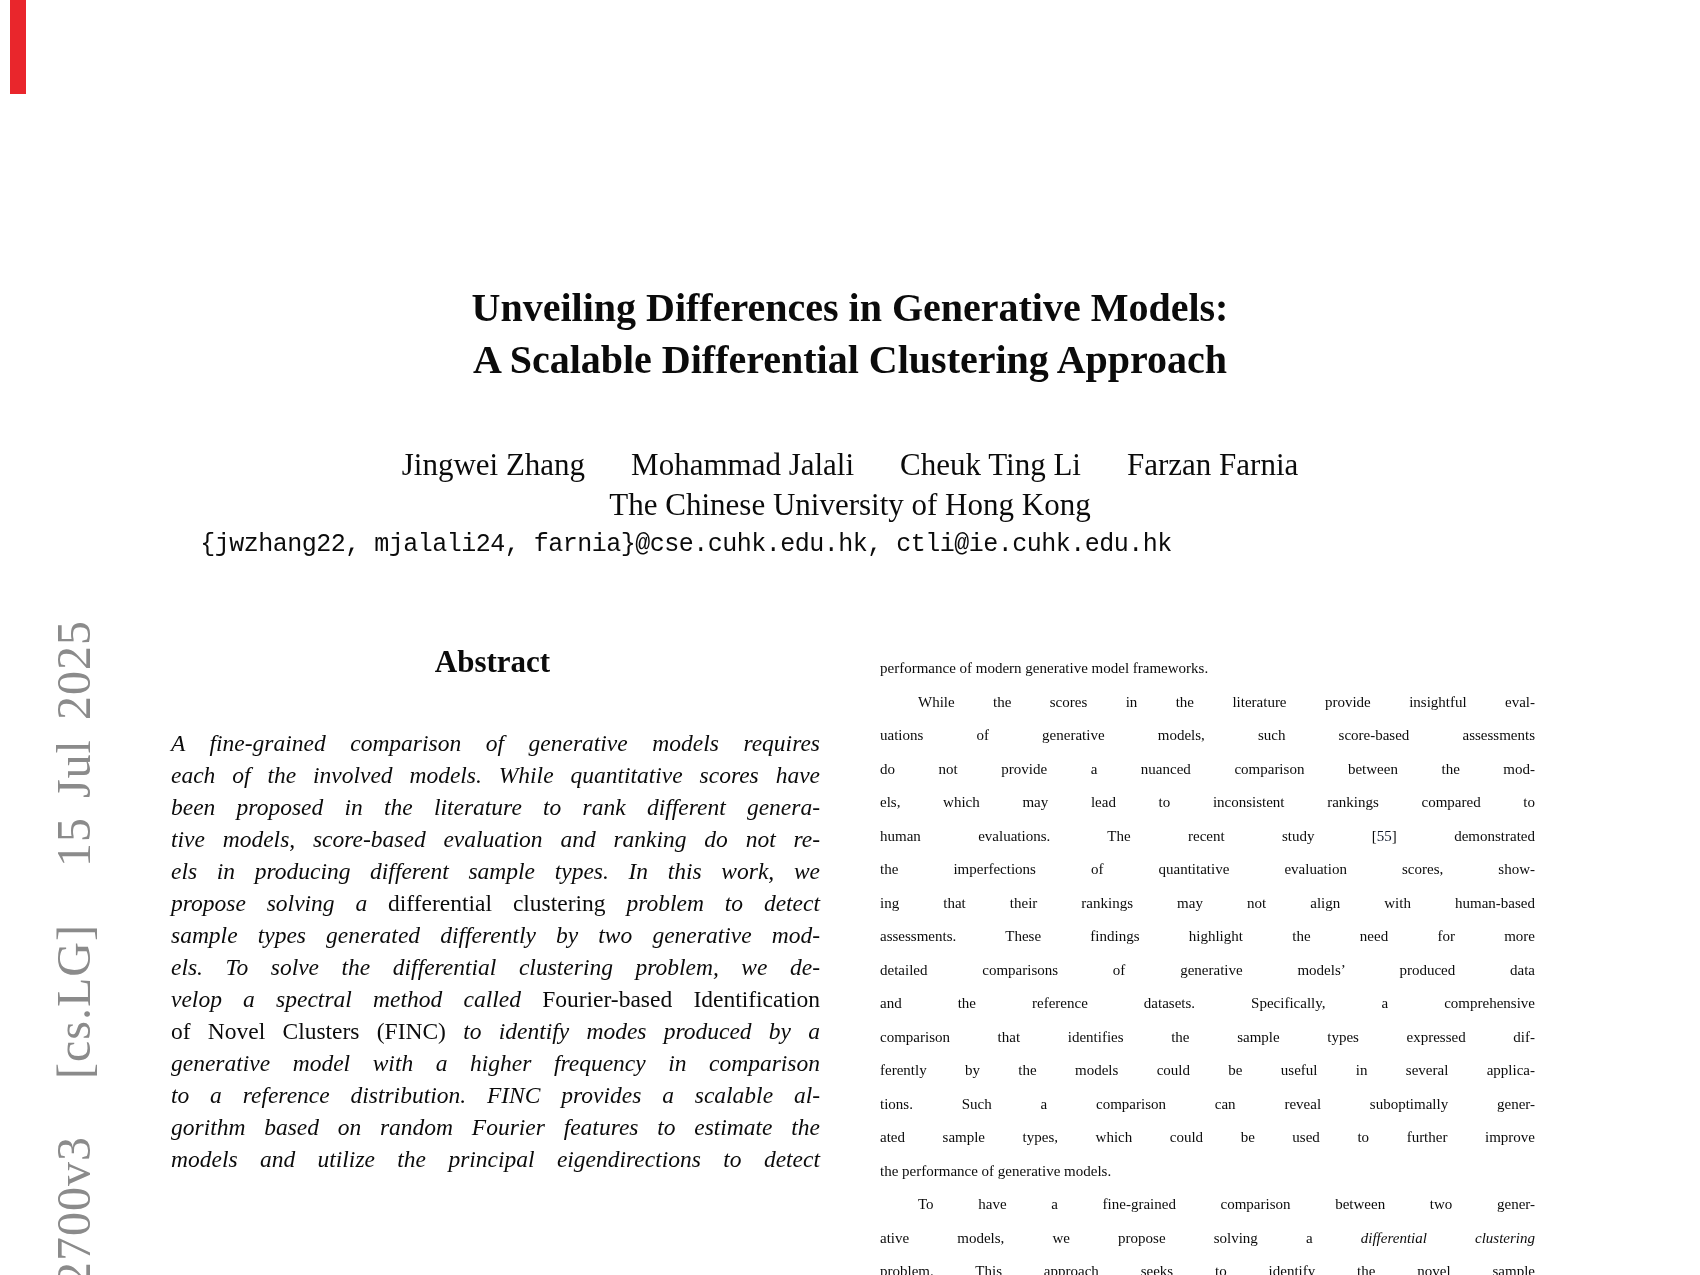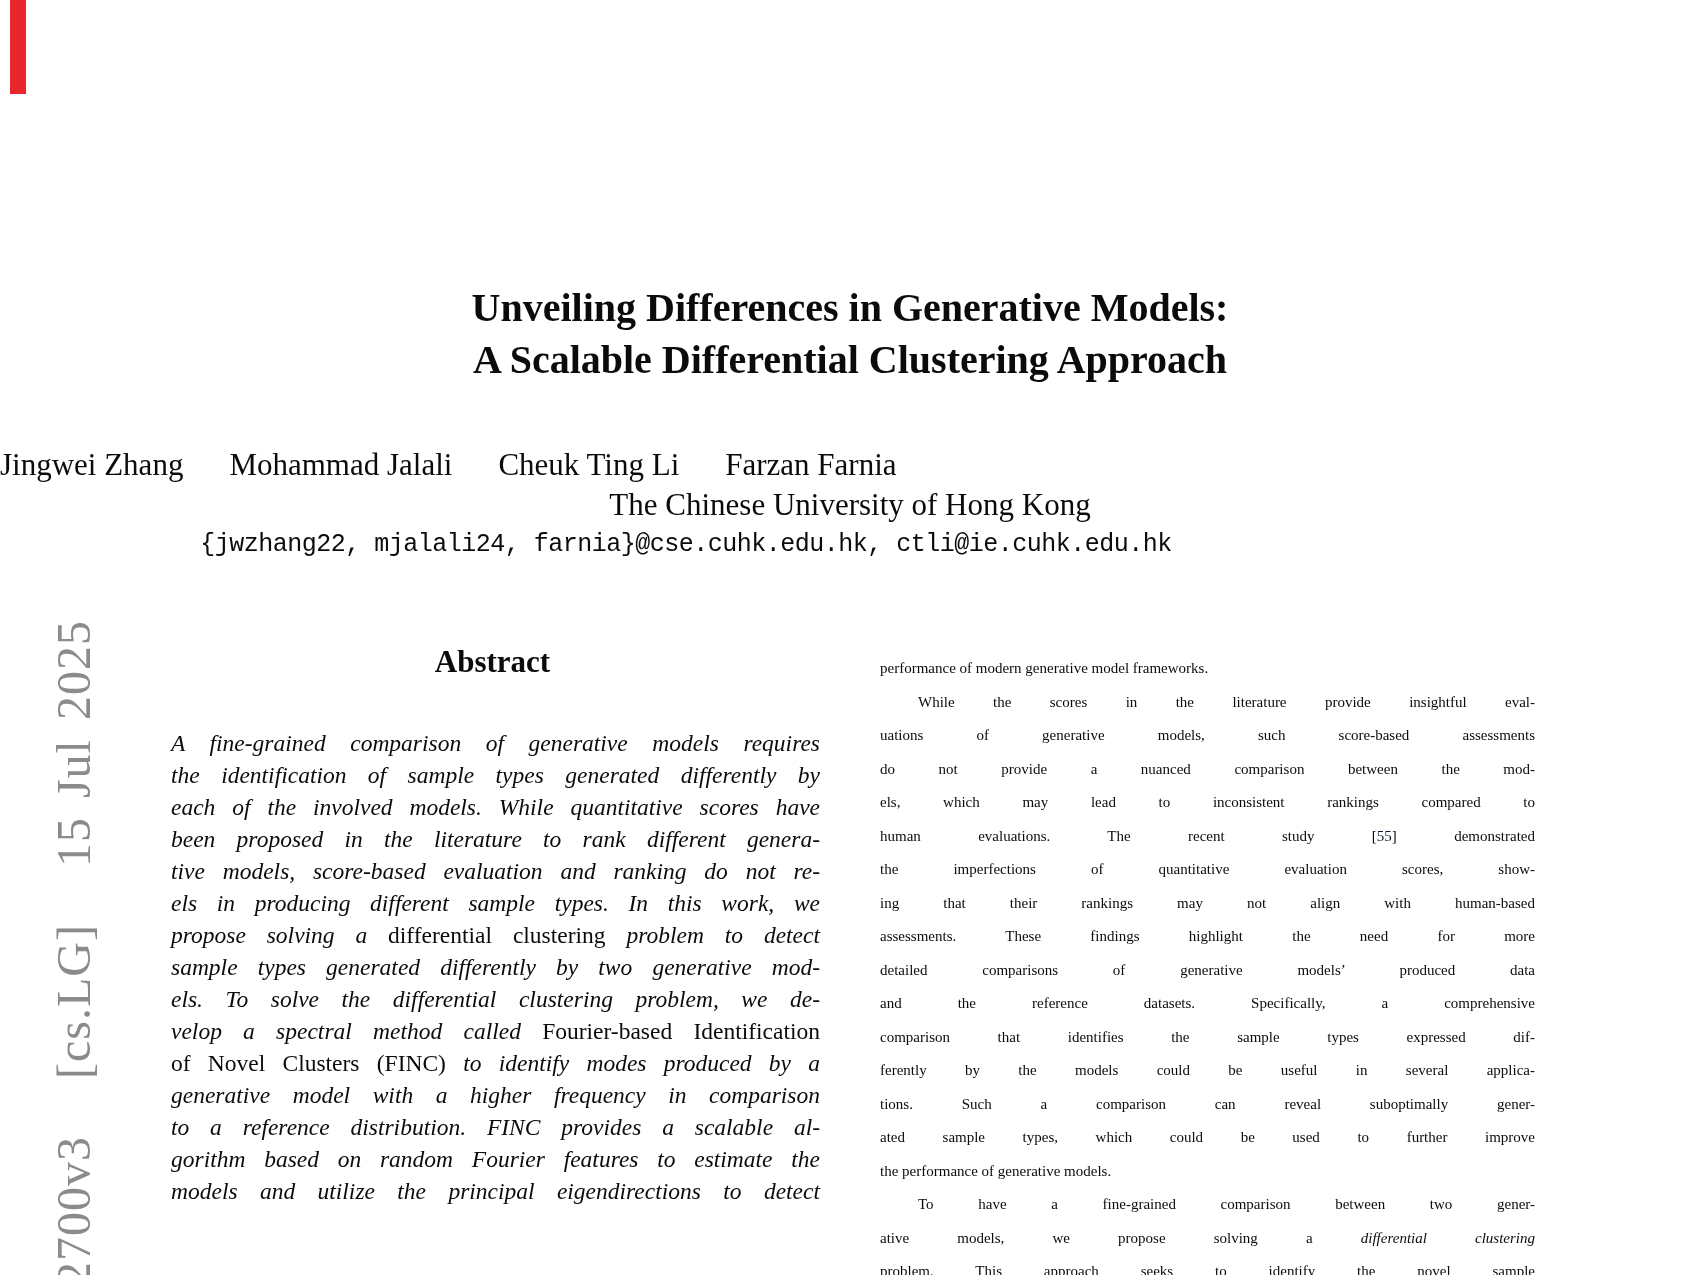--- a/index.html
+++ b/index.html
@@ -25,21 +25,21 @@
     white-space:pre;letter-spacing:1px;word-spacing:6px;
     line-height:1.15;
   }
 
   .titleblock{
     position:absolute;left:0;top:282px;width:1700px;
     text-align:center;font-weight:bold;font-size:40px;line-height:52px;
   }
   .authors{
     position:absolute;left:0;top:448px;width:1700px;
-    display:flex;gap:46px;
+    display:flex;justify-content:center;gap:46px;
     font-size:31px;line-height:34px;
   }
   .affil{
     position:absolute;left:0;top:488px;width:1700px;
     text-align:center;font-size:31px;line-height:34px;
   }
   .emails{
     position:absolute;left:0;top:530px;width:1372px;
     text-align:center;
     font-family:"Liberation Mono","DejaVu Sans Mono",monospace;
@@ -96,21 +96,20 @@
   </div>
 
   <div class="affil">The Chinese University of Hong Kong</div>
 
   <div class="emails">{jwzhang22, mjalali24, farnia}@cse.cuhk.edu.hk, ctli@ie.cuhk.edu.hk</div>
 
   <div class="col-left">
     <div class="abs-head">Abstract</div>
     <div class="abs-text" id="abstract-lines">
         <div class="tline"><span>A fine-grained comparison of generative models requires</span></div>
-        <div class="tline"><span>the identification of sample types generated differently by</span></div>
         <div class="tline"><span>each of the involved models. While quantitative scores have</span></div>
         <div class="tline"><span>been proposed in the literature to rank different genera-</span></div>
         <div class="tline"><span>tive models, score-based evaluation and ranking do not re-</span></div>
         <div class="tline"><span>els in producing different sample types.  In this work, we</span></div>
         <div class="tline"><span>propose solving a </span><span class="roman">differential clustering</span><span> problem to detect</span></div>
         <div class="tline"><span>sample types generated differently by two generative mod-</span></div>
         <div class="tline"><span>els.  To solve the differential clustering problem, we de-</span></div>
         <div class="tline"><span>velop a spectral method called </span><span class="roman">Fourier-based Identification</span></div>
         <div class="tline"><span class="roman">of Novel Clusters (FINC) </span><span>to identify modes produced by a</span></div>
         <div class="tline"><span>generative model with a higher frequency in comparison</span></div>

